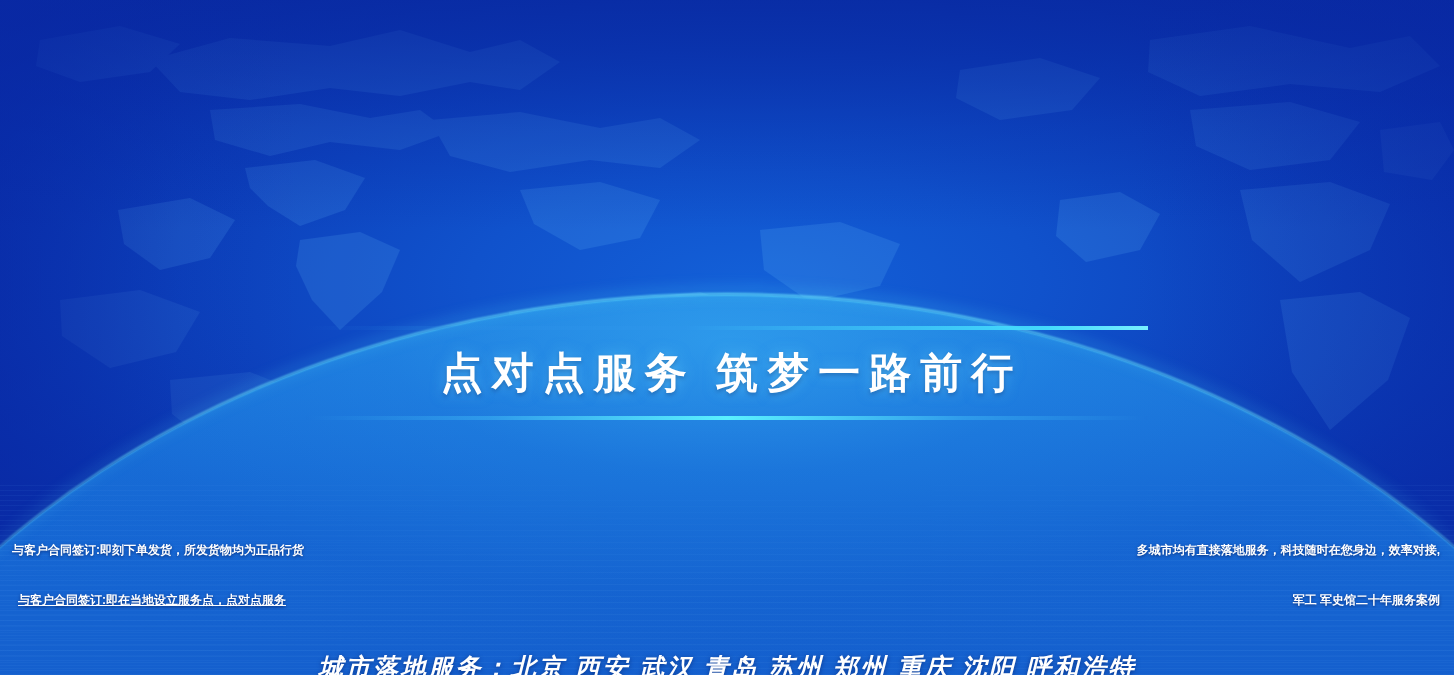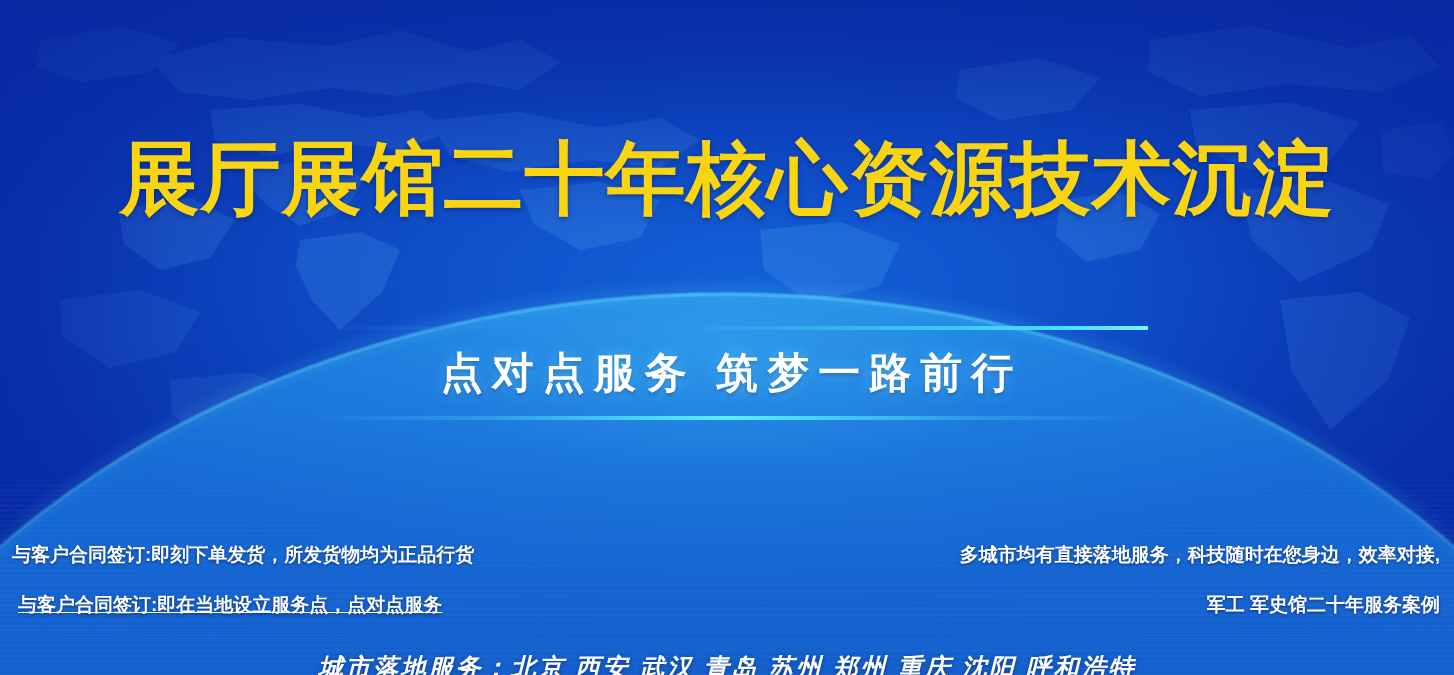--- a/index.html
+++ b/index.html
@@ -142,21 +142,21 @@
     font-weight: bold;
     color: #ffffff;
     letter-spacing: 9px;
     text-indent: 9px;
     text-shadow: 0 0 14px rgba(110,215,255,0.55), 0 2px 4px rgba(0,25,90,0.4);
     white-space: nowrap;
   }
 
   .note {
     position: absolute;
-    font-size: 19px;
+    font-size: 12px;
     font-weight: bold;
     color: #ffffff;
     white-space: nowrap;
     text-shadow: 0 1px 3px rgba(0,20,80,0.65);
   }
   .note-l1 { left: 12px;  top: 542px; }
   .note-l2 { left: 18px;  top: 592px; text-decoration: underline; }
   .note-r1 { right: 14px; top: 542px; }
   .note-r2 { right: 14px; top: 592px; }
 
@@ -216,21 +216,20 @@
   <div class="bg-rightdark"></div>
 
   <div class="globe"></div>
   <div class="globe-glow"></div>
   <div class="globe-rim"></div>
   <div class="globe-texture"></div>
   <div class="bottom-lines"></div>
 
   <div class="content">
 
-    <div class="main-title">展厅展馆二十年核心资源技术沉淀</div>
 
     <div class="subtitle-block">
       <div class="rule rule-top"></div>
       <div class="subtitle-text">点对点服务  筑梦一路前行</div>
       <div class="rule rule-bottom"></div>
     </div>
 
     <div class="note note-l1">与客户合同签订:即刻下单发货，所发货物均为正品行货</div>
 
     <div class="note note-l2">与客户合同签订:即在当地设立服务点，点对点服务</div>

